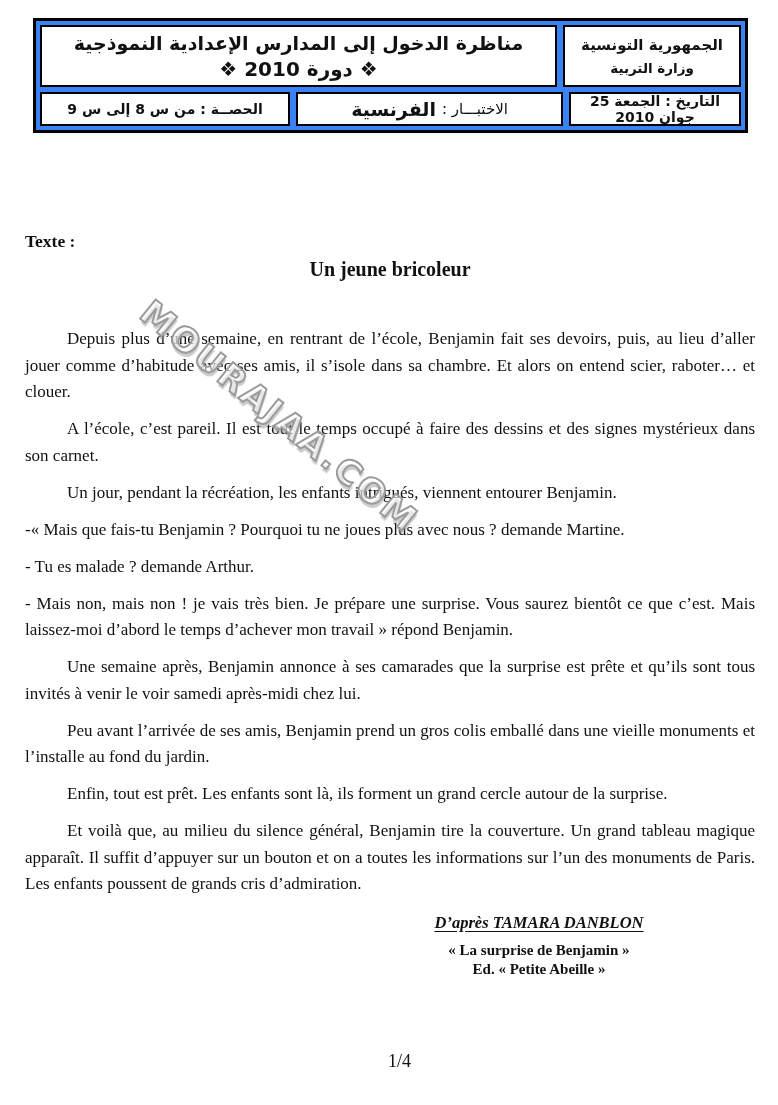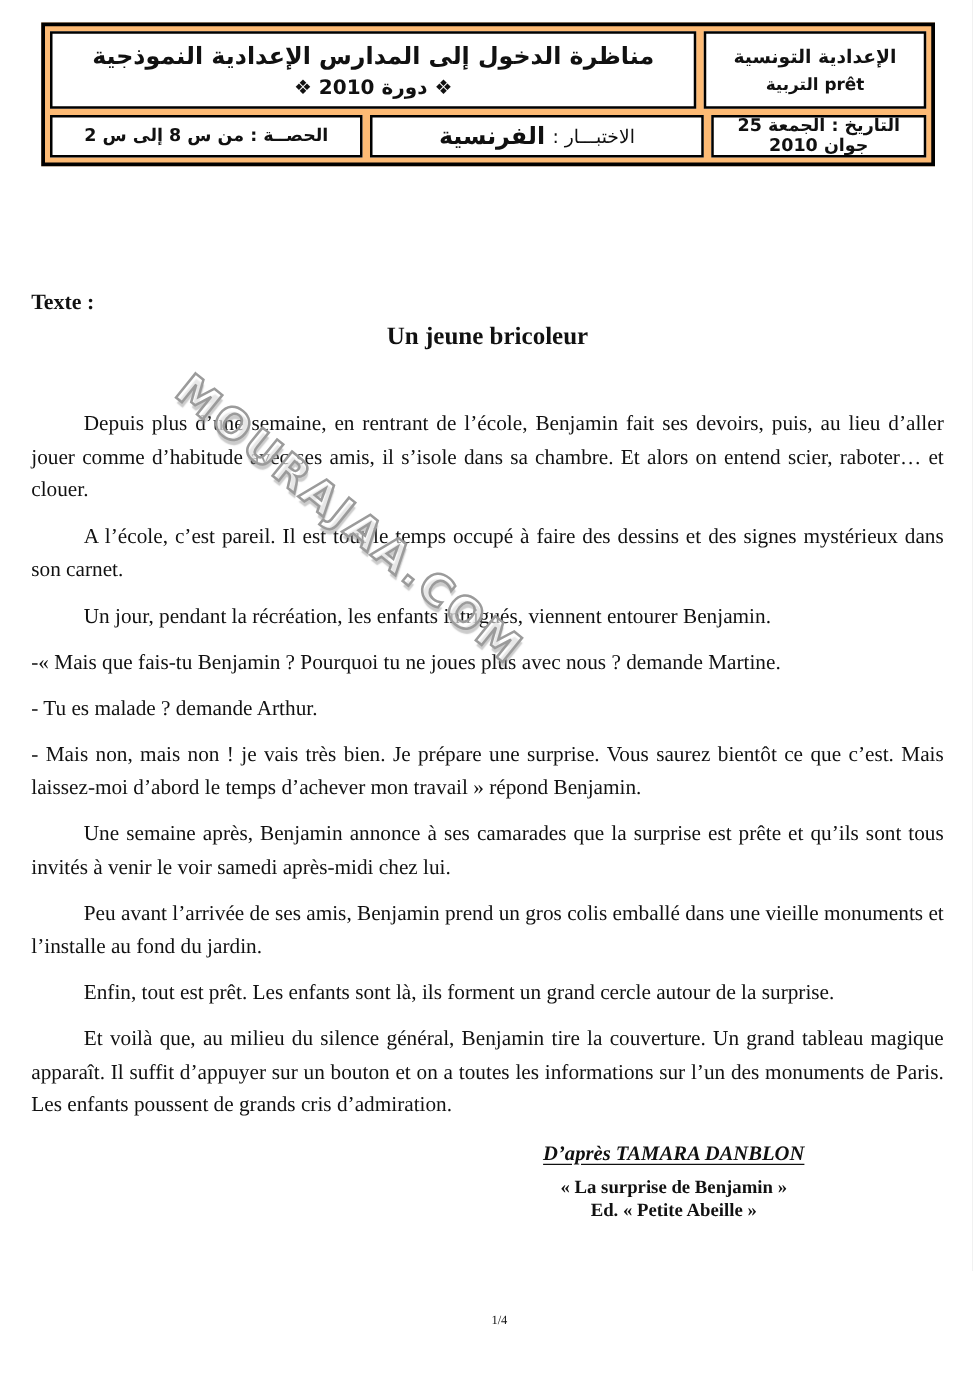--- a/index.html
+++ b/index.html
@@ -13,35 +13,35 @@
     overflow: hidden;
   }
 
   
   .header-frame {
     position: absolute;
     left: 33px; top: 18px;
     width: 715px;
     border: 3px solid #000;
     padding: 4px;
-    background: #fdba74;
+    background: #3b82f6;
   }
   .hrow { display: flex; gap: 6px; }
   .hrow + .hrow { margin-top: 5px; }
   .hbox {
     border: 2px solid #000;
     display: flex; flex-direction: column;
     align-items: center; justify-content: center;
     text-align: center;
     background: #fff;
   }
   .arabic { font-family: "DejaVu Sans", sans-serif; direction: rtl; }
   .title-box { flex: 1; height: 62px; }
   .exam-title { font-size: 19px; font-weight: bold; line-height: 1.3; }
-  .exam-session { font-size: 16px; font-weight: bold; margin-top: 2px; }
+  .exam-session { font-size: 20px; font-weight: bold; margin-top: 2px; }
   .republic-box { width: 178px; height: 62px; }
   .republic-line1 { font-size: 15px; font-weight: bold; }
   .republic-line2 { font-size: 13.5px; font-weight: bold; margin-top: 6px; }
   .row2 .hbox { height: 34px; flex-direction: row; gap: 6px; }
   .time-box { width: 250px; font-size: 14px; font-weight: bold; }
   .subject-box { flex: 1; }
   .subject-prefix { font-size: 15px; }
   .subject-name { font-size: 19px; font-weight: bold; text-align: right; }
   .date-box { width: 172px; font-size: 14px; font-weight: bold; }
 
@@ -98,42 +98,42 @@
     text-underline-offset: 3px;
   }
   .attr-work { font-size: 15px; font-weight: bold; margin-top: 9px; font-family: "Liberation Serif", serif; }
   .attr-editor { font-size: 15px; font-weight: bold; margin-top: 2px; }
 
   .footer {
     position: absolute;
     left: 0; top: 1051px;
     width: 100%;
     text-align: center;
-    font-size: 10px;
+    font-size: 18px;
     padding-left: 21px;
   }
 </style>
 </head>
 <body>
 
 <div class="page">
 
   <div class="header-frame">
     <div class="hrow row1">
       <div class="hbox title-box arabic">
         <div class="exam-title">مناظرة الدخول إلى المدارس الإعدادية النموذجية</div>
         <div class="exam-session">❖  دورة 2010  ❖</div>
       </div>
       <div class="hbox republic-box arabic">
-        <div class="republic-line1">الإعدادية التونسية</div>
-        <div class="republic-line2">prêt التربية</div>
+        <div class="republic-line1">الجمهورية التونسية</div>
+        <div class="republic-line2">وزارة التربية</div>
       </div>
     </div>
     <div class="hrow row2">
-      <div class="hbox time-box arabic">الحصــة : من س 8 إلى س 2</div>
+      <div class="hbox time-box arabic">الحصــة : من س 8 إلى س 9</div>
       <div class="hbox subject-box arabic">
         <span class="subject-prefix">الاختبـــار :</span>
         <span class="subject-name">الفرنسية</span>
       </div>
       <div class="hbox date-box arabic">التاريخ : الجمعة 25 جوان 2010</div>
     </div>
   </div>
 
   <div class="watermark">MOURAJAA.COM</div>
 

